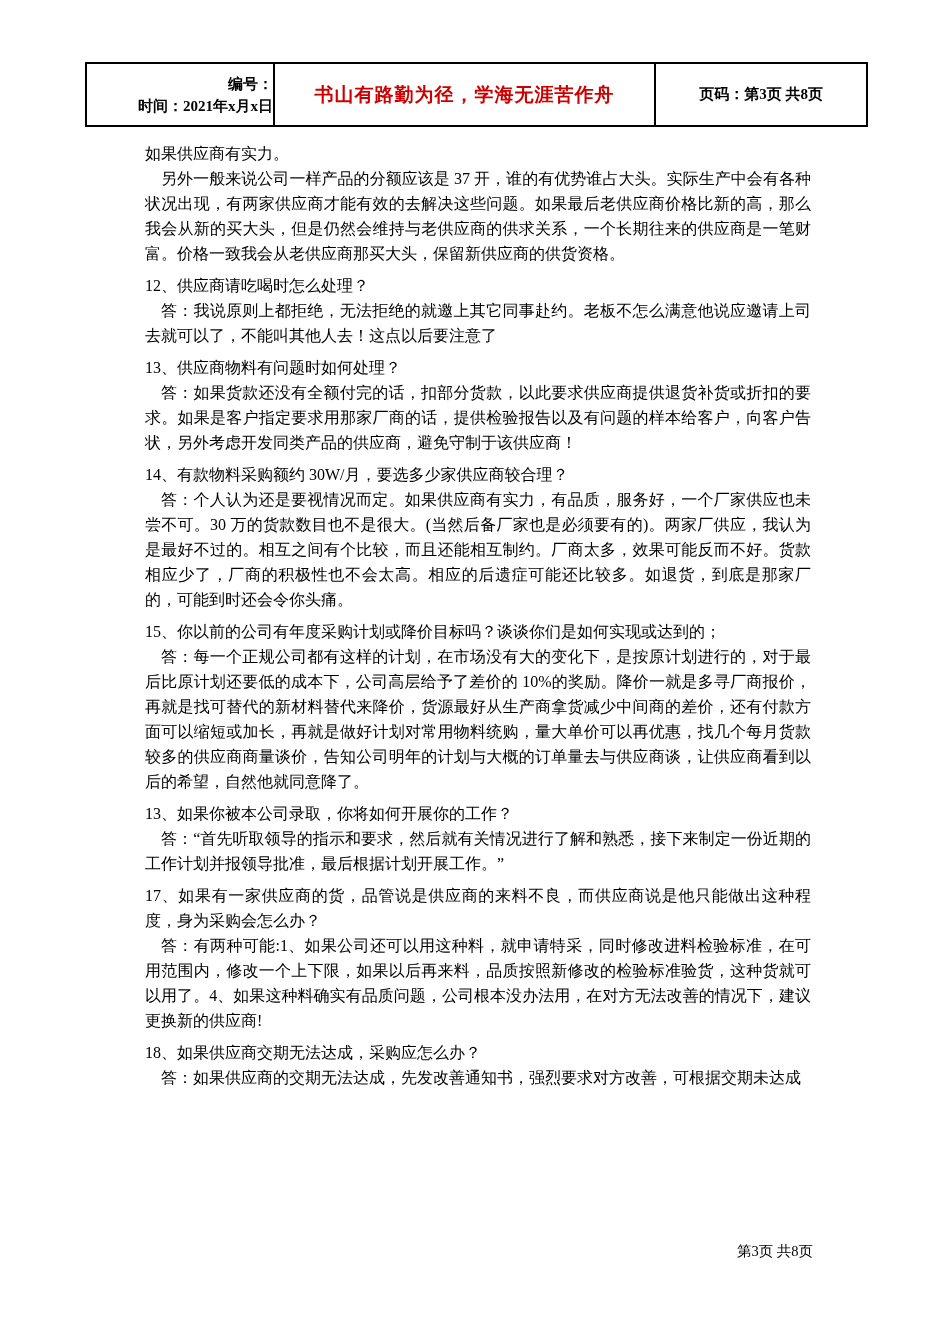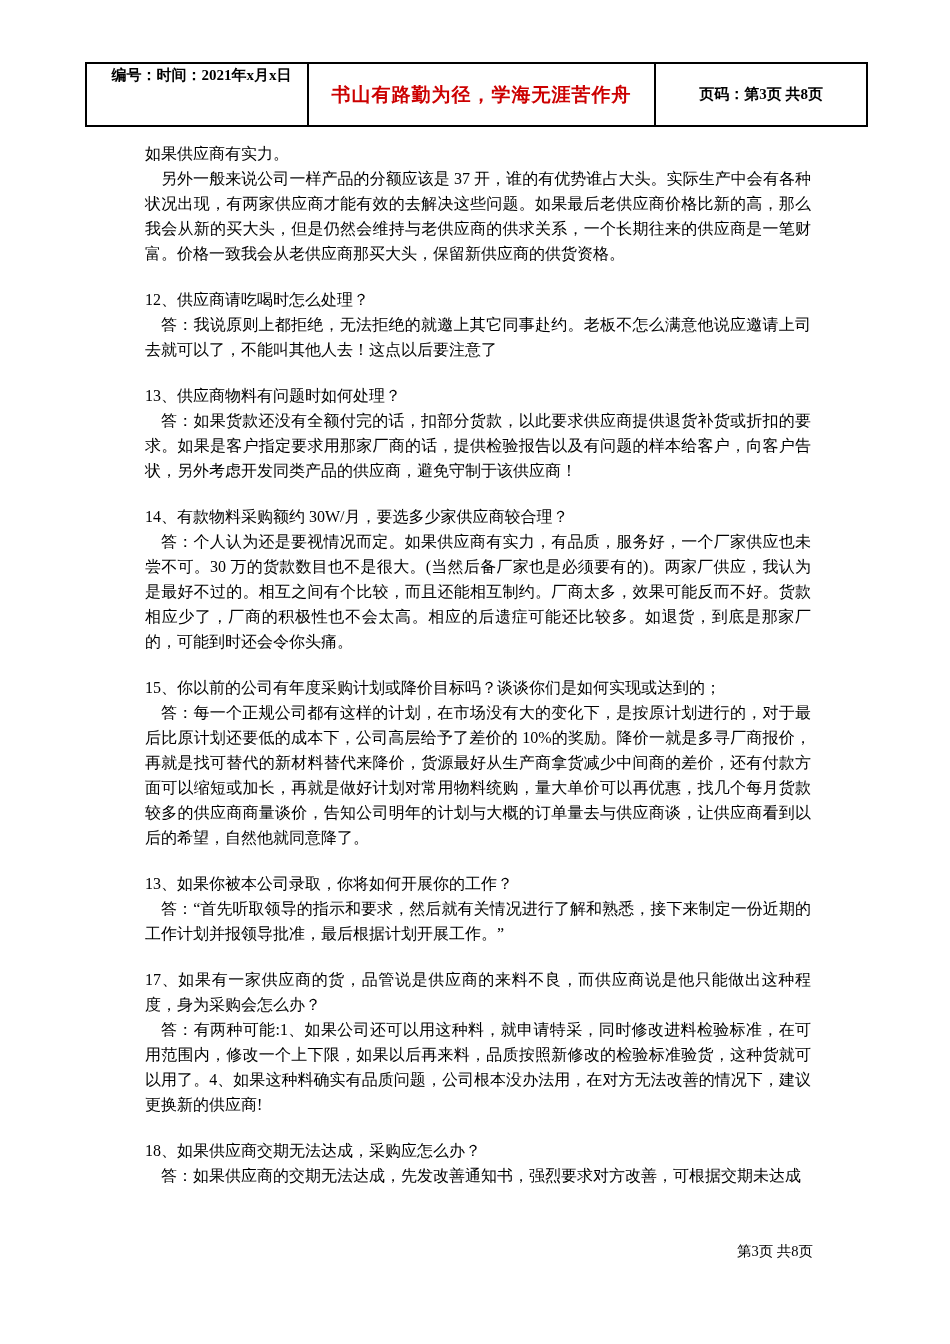--- a/index.html
+++ b/index.html
@@ -22,27 +22,29 @@
     left: 85px;
     top: 62px;
     width: 783px;
     height: 65px;
     display: flex;
     border: 2px solid #000000;
     background: #ffffff;
   }
   .header .cell + .cell { border-left: 2px solid #000000; }
   .cell-left {
-    width: 220px;
+    width: 186px;
     display: flex;
+    flex-direction: column;
     justify-content: center;
     padding-left: 9px;
     font-size: 15px;
     font-weight: bold;
     line-height: 22px;
+    align-items: flex-end;
   }
   .cell-motto {
     flex: 1;
     display: flex;
     align-items: center;
     justify-content: center;
     font-size: 19px;
     font-weight: bold;
     letter-spacing: 1px;
     text-align: right;
@@ -60,21 +62,21 @@
     position: absolute;
     left: 145px;
     top: 141px;
     width: 666px;
     font-size: 16px;
     line-height: 25px;
     text-align: justify;
   }
   .para { word-break: break-all; }
   .para.indent, .para.answer { text-indent: 16px; }
-  .para.question { margin-top: 21px; }
+  .para.question { margin-top: 7px; }
   
   .footer {
     position: absolute;
     left: 145px;
     top: 1242px;
     width: 668px;
     text-align: right;
     font-size: 14.5px;
     font-weight: normal;
   }

